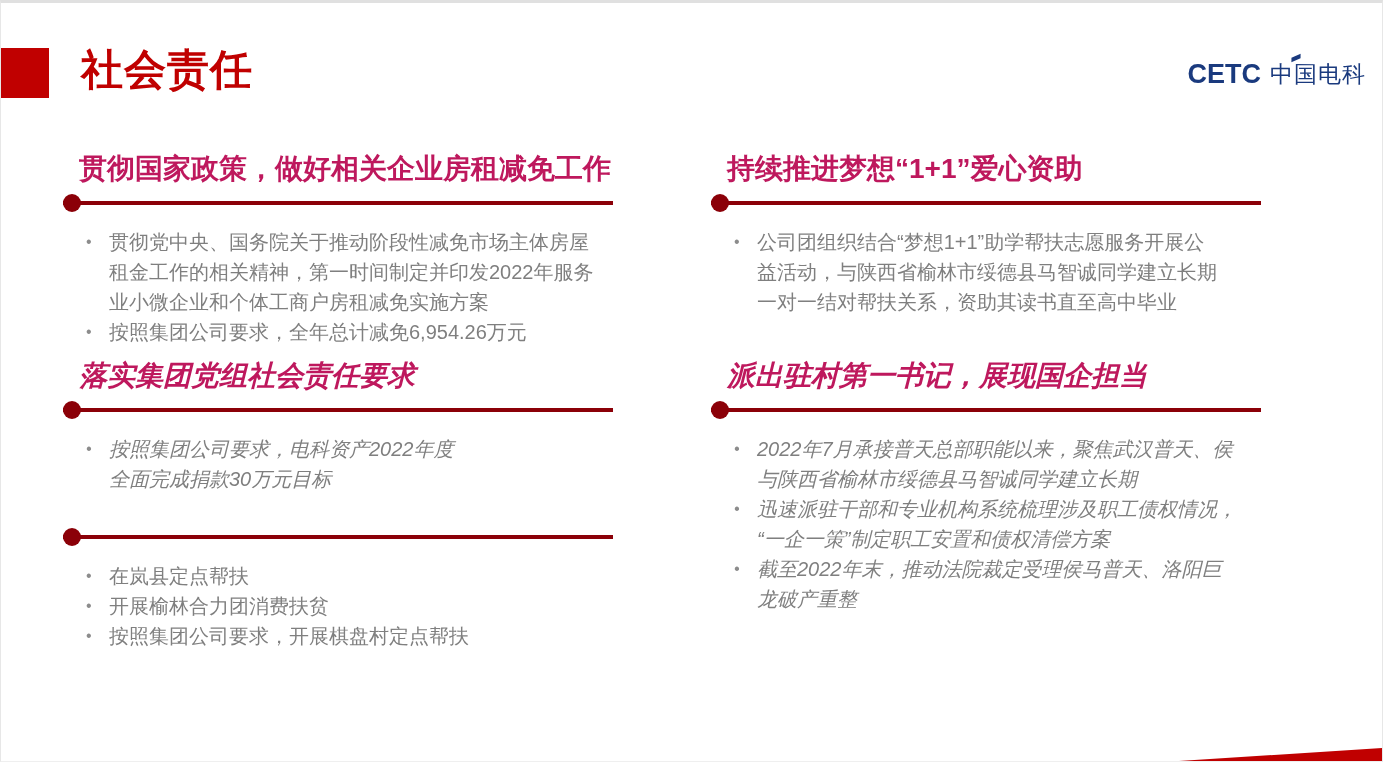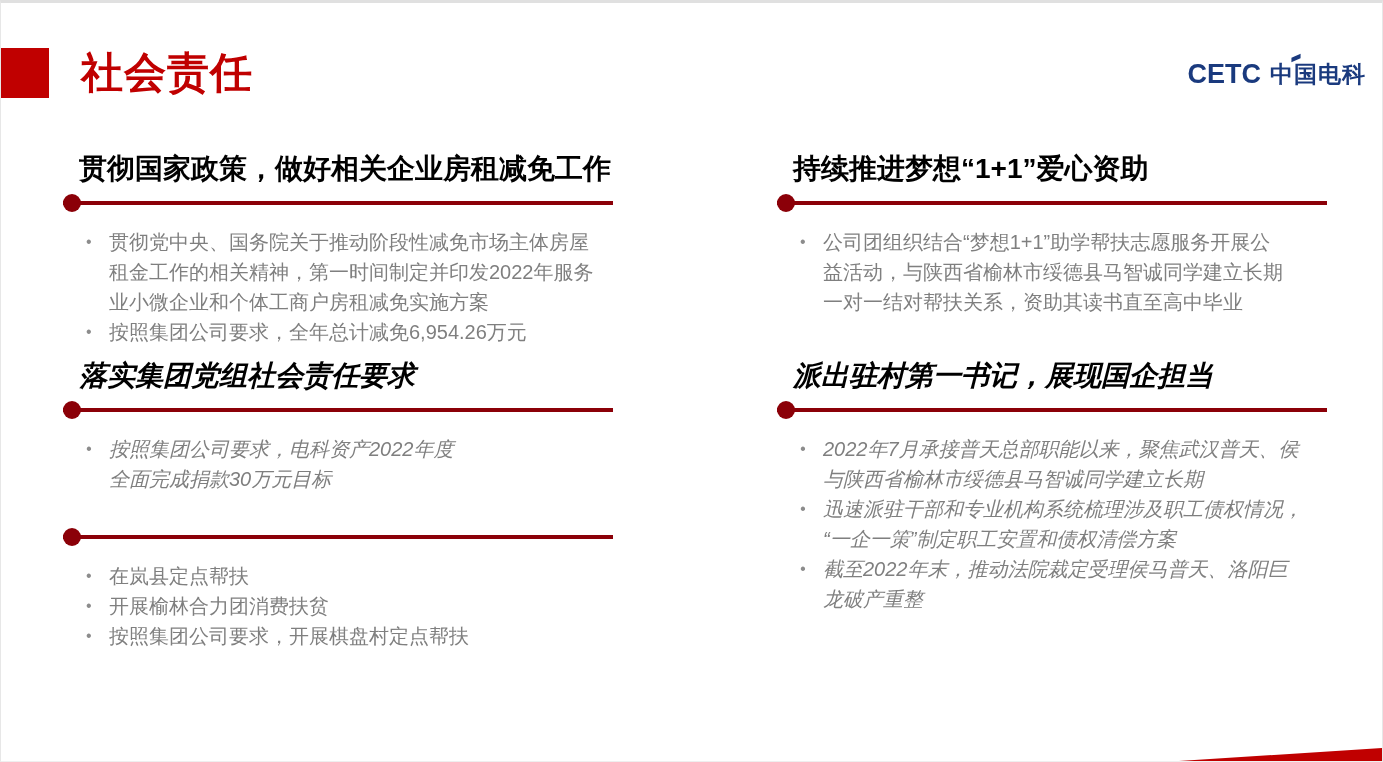--- a/index.html
+++ b/index.html
@@ -26,20 +26,21 @@
     background: #C00000;
   }
   .page-title {
     position: absolute;
     left: 80px; top: 44px;
     font-size: 42px;
     line-height: 52px;
     font-weight: bold;
     color: #C00000;
     letter-spacing: 1px;
+    font-family: Liberation Mono, monospace;
   }
   .logo {
     position: absolute;
     right: 16px; top: 56px;
     display: flex;
     align-items: center;
     gap: 9px;
     color: #1A3A7E;
   }
   .logo-latin {
@@ -52,38 +53,38 @@
   }
   .logo-accent {
     position: absolute;
     top: -3px; left: 62%;
     width: 10px; height: 4px;
     background: #1A3A7E;
     transform: rotate(-24deg) skewX(-25deg);
   }
   .logo-cn {
     font-size: 23px;
-    font-weight: bold;
+    font-weight: normal;
     letter-spacing: 1px;
   }
 
   
   .section { position: absolute; width: 545px; }
   .col-left  { left: 78px; }
-  .col-right { left: 792px; }
+  .col-right { left: 726px; }
   .row-1 { top: 148px; }
   .row-2 { top: 355px; font-style: italic; }
   .row-3 { top: 518px; }
 
   .section h2 {
     margin: 0;
     font-size: 28px;
     line-height: 36px;
     font-weight: bold;
-    color: #000000;
+    color: #be185d;
     white-space: nowrap;
   }
   .rule {
     position: relative;
     margin-top: 14px;
     margin-left: -16px;
     width: 550px;
     height: 4px;
     background: #8B0008;
   }

